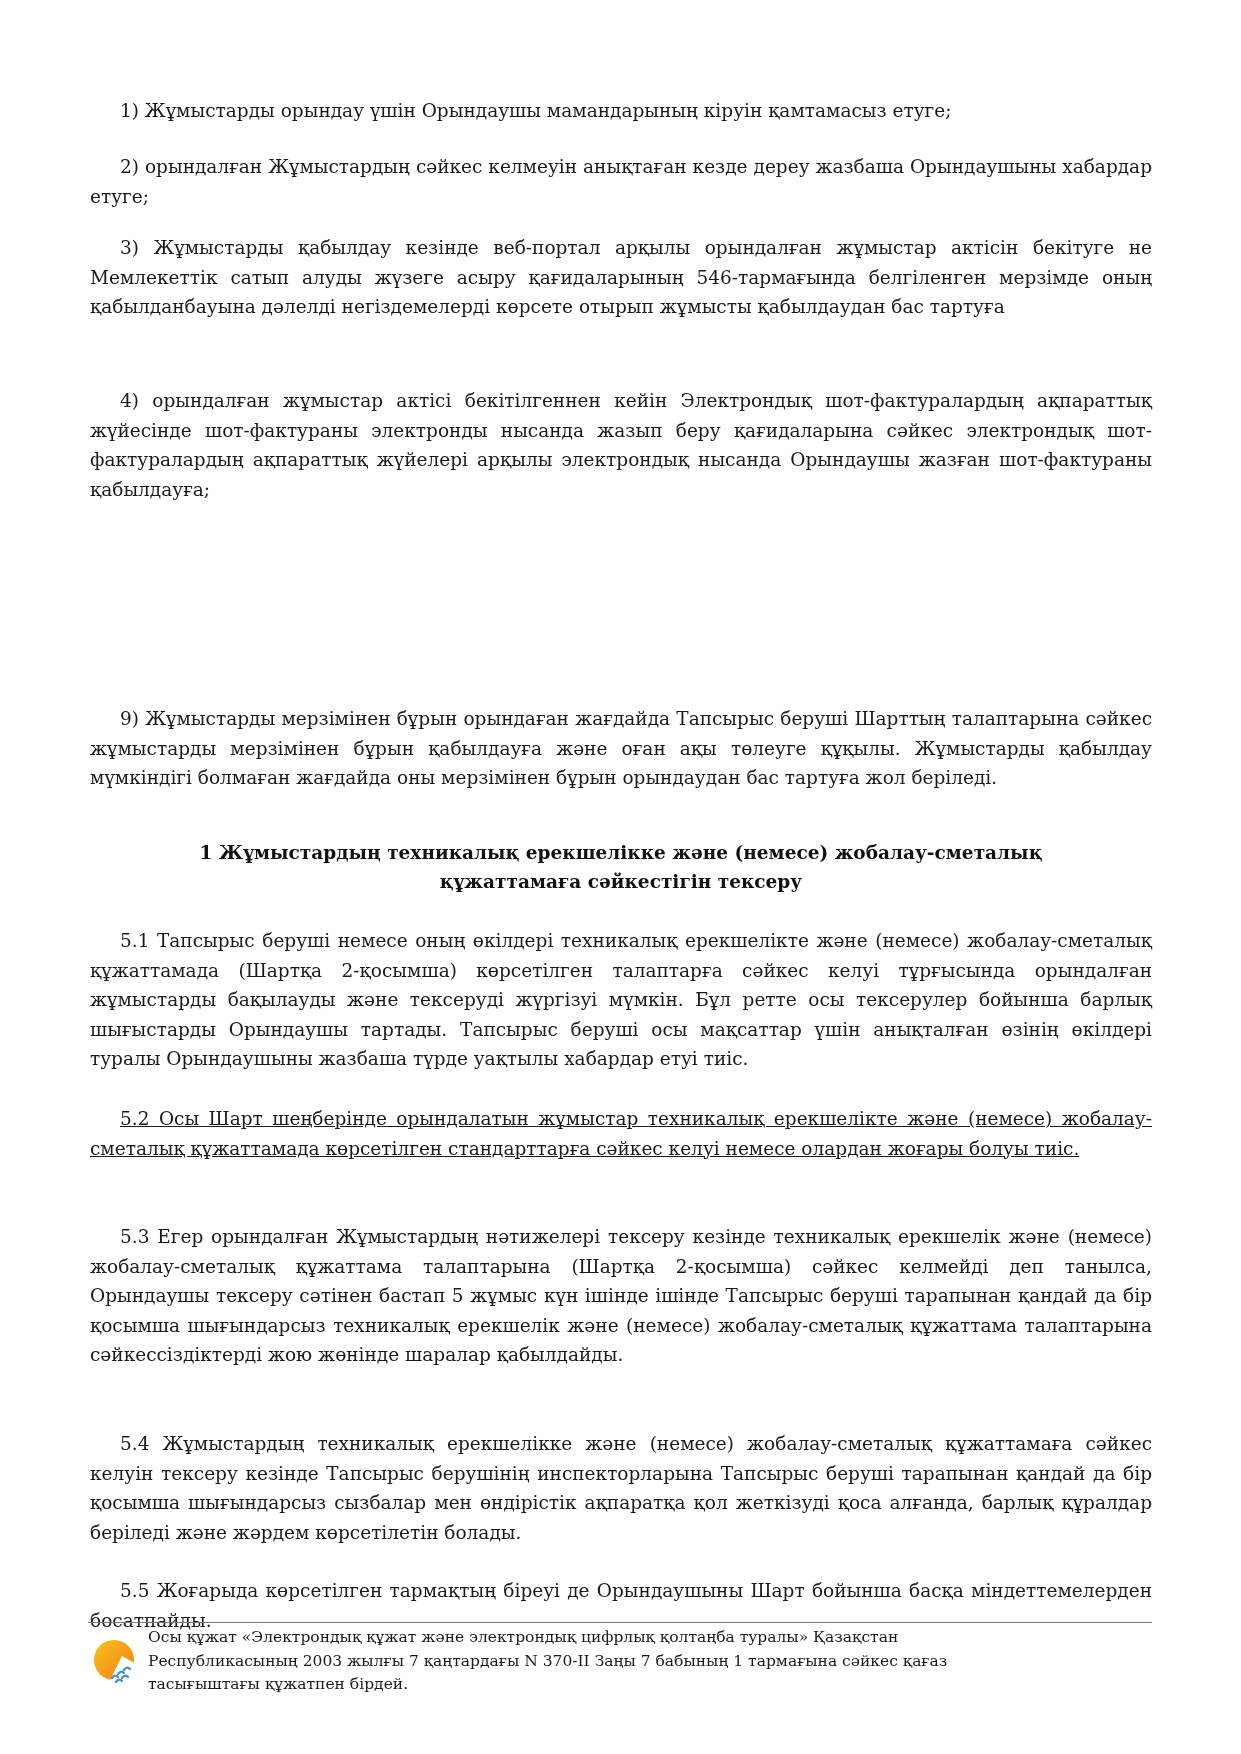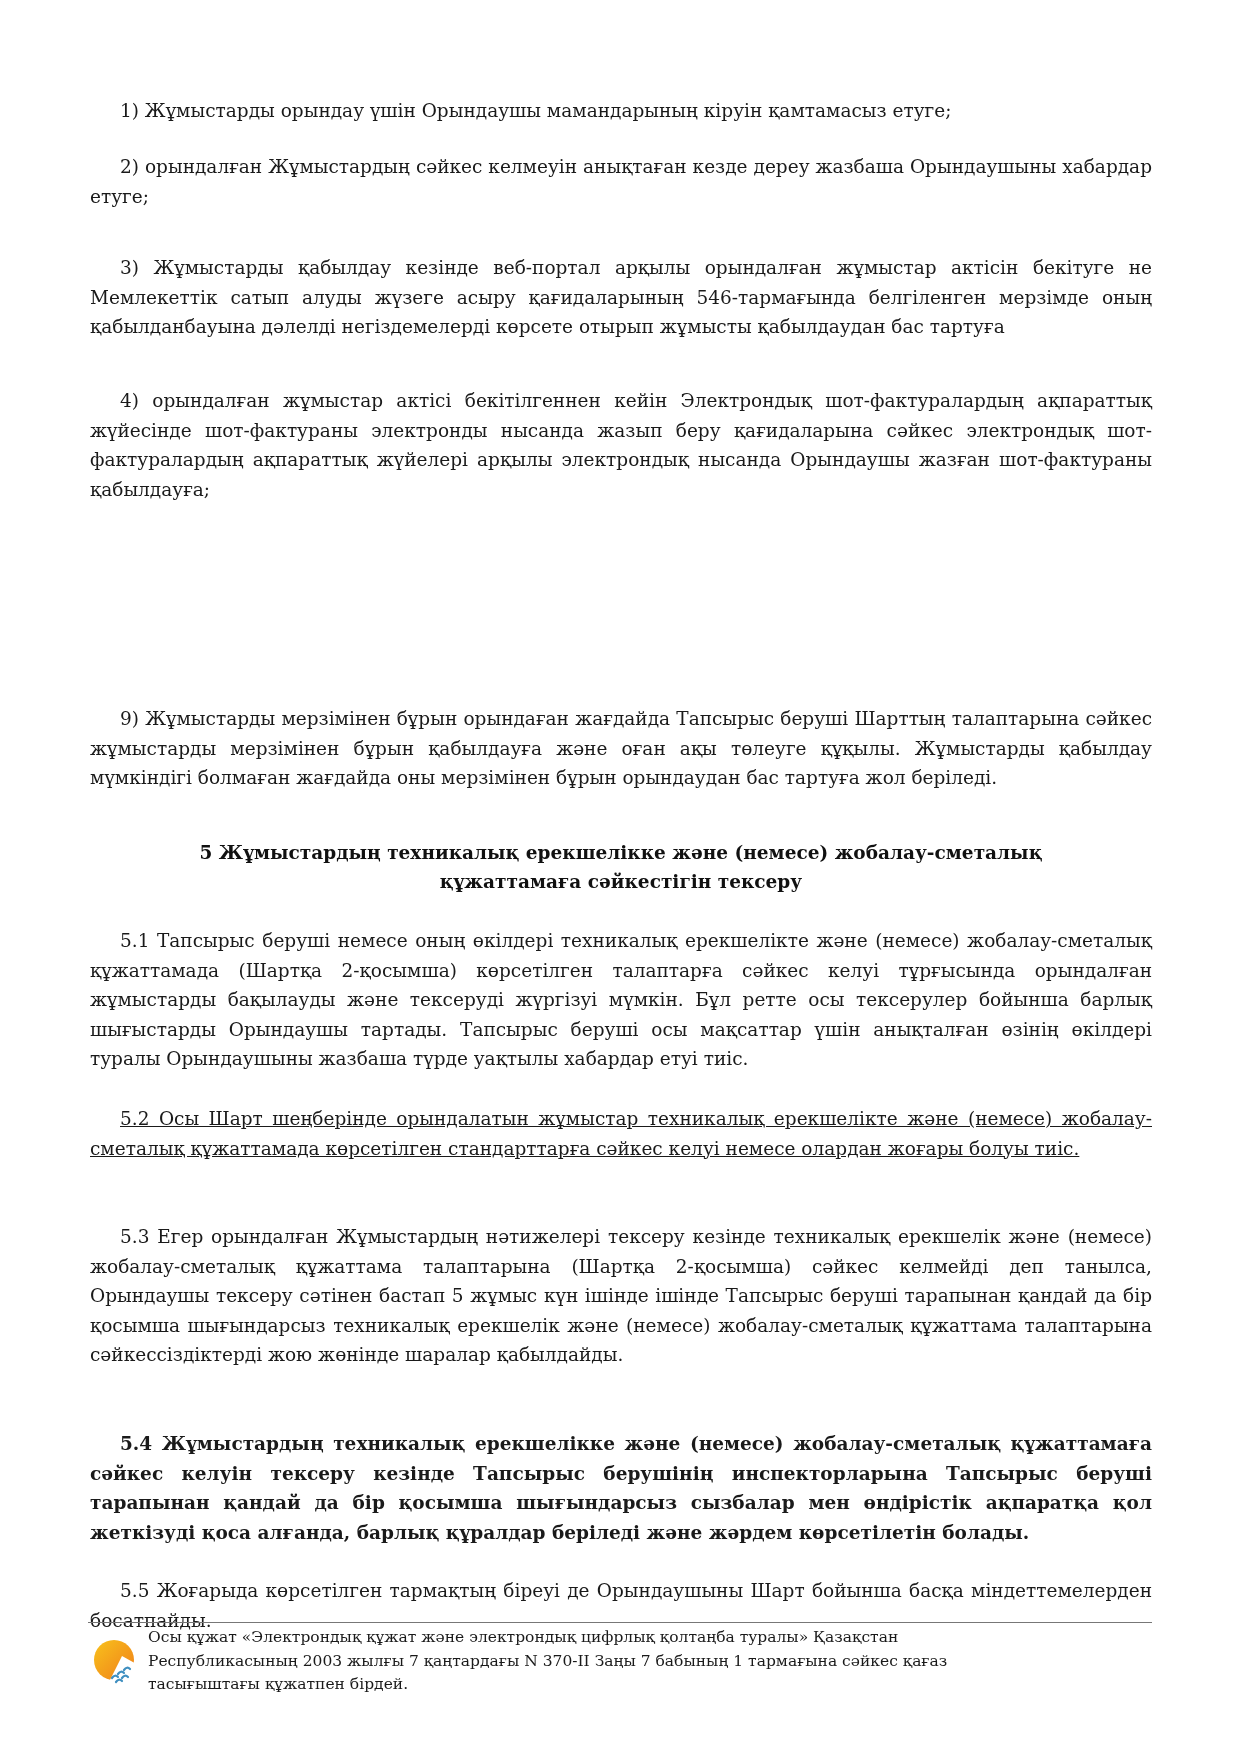--- a/index.html
+++ b/index.html
@@ -22,30 +22,30 @@
     font-family: "DejaVu Serif", serif; font-size: 15.5px; line-height: 23.5px; color: #1a1a1a;
   }
 </style>
 </head>
 <body>
 
 <div class="page">
 
   <p class="p" style="top:96px;">1) Жұмыстарды орындау үшін Орындаушы мамандарының кіруін қамтамасыз етуге;</p>
   <p class="p" style="top:152px;">2) орындалған Жұмыстардың сәйкес келмеуін анықтаған кезде дереу жазбаша Орындаушыны хабардар етуге;</p>
-  <p class="p" style="top:253px;">3) Жұмыстарды қабылдау кезінде веб-портал арқылы орындалған жұмыстар актісін бекітуге не Мемлекеттік сатып алуды жүзеге асыру қағидаларының 546-тармағында белгіленген мерзімде оның қабылданбауына дәлелді негіздемелерді көрсете отырып жұмысты қабылдаудан бас тартуға</p>
+  <p class="p" style="top:233px;">3) Жұмыстарды қабылдау кезінде веб-портал арқылы орындалған жұмыстар актісін бекітуге не Мемлекеттік сатып алуды жүзеге асыру қағидаларының 546-тармағында белгіленген мерзімде оның қабылданбауына дәлелді негіздемелерді көрсете отырып жұмысты қабылдаудан бас тартуға</p>
   <p class="p" style="top:386px;">4) орындалған жұмыстар актісі бекітілгеннен кейін Электрондық шот-фактуралардың ақпараттық жүйесінде шот-фактураны электронды нысанда жазып беру қағидаларына сәйкес электрондық шот-фактуралардың ақпараттық жүйелері арқылы электрондық нысанда Орындаушы жазған шот-фактураны қабылдауға;</p>
   <p class="p" style="top:704px;">9) Жұмыстарды мерзімінен бұрын орындаған жағдайда Тапсырыс беруші Шарттың талаптарына сәйкес жұмыстарды мерзімінен бұрын қабылдауға және оған ақы төлеуге құқылы. Жұмыстарды қабылдау мүмкіндігі болмаған жағдайда оны мерзімінен бұрын орындаудан бас тартуға жол беріледі.</p>
 
-  <h2 class="heading" style="top:839px; padding: 0 60px; box-sizing: border-box;">5 Жұмыстардың техникалық ерекшелікке және (немесе) жобалау-сметалық құжаттамаға сәйкестігін тексеру</h2>
+  <h2 class="heading" style="top:839px; padding: 0 60px; box-sizing: border-box;">1 Жұмыстардың техникалық ерекшелікке және (немесе) жобалау-сметалық құжаттамаға сәйкестігін тексеру</h2>
 
   <p class="p" style="top:926px;">5.1 Тапсырыс беруші немесе оның өкілдері техникалық ерекшелікте және (немесе) жобалау-сметалық құжаттамада (Шартқа 2-қосымша) көрсетілген талаптарға сәйкес келуі тұрғысында орындалған жұмыстарды бақылауды және тексеруді жүргізуі мүмкін. Бұл ретте осы тексерулер бойынша барлық шығыстарды Орындаушы тартады. Тапсырыс беруші осы мақсаттар үшін анықталған өзінің өкілдері туралы Орындаушыны жазбаша түрде уақтылы хабардар етуі тиіс.</p>
   <p class="p" style="top:1104px;text-decoration:underline;">5.2 Осы Шарт шеңберінде орындалатын жұмыстар техникалық ерекшелікте және (немесе) жобалау-сметалық құжаттамада көрсетілген стандарттарға сәйкес келуі немесе олардан жоғары болуы тиіс.</p>
   <p class="p" style="top:1222px;">5.3 Егер орындалған Жұмыстардың нәтижелері тексеру кезінде техникалық ерекшелік және (немесе) жобалау-сметалық құжаттама талаптарына (Шартқа 2-қосымша) сәйкес келмейді деп танылса, Орындаушы тексеру сәтінен бастап 5 жұмыс күн ішінде ішінде Тапсырыс беруші тарапынан қандай да бір қосымша шығындарсыз техникалық ерекшелік және (немесе) жобалау-сметалық құжаттама талаптарына сәйкессіздіктерді жою жөнінде шаралар қабылдайды.</p>
-  <p class="p" style="top:1429px;font-weight:bold;">5.4 Жұмыстардың техникалық ерекшелікке және (немесе) жобалау-сметалық құжаттамаға сәйкес келуін тексеру кезінде Тапсырыс берушінің инспекторларына Тапсырыс беруші тарапынан қандай да бір қосымша шығындарсыз сызбалар мен өндірістік ақпаратқа қол жеткізуді қоса алғанда, барлық құралдар беріледі және жәрдем көрсетілетін болады.</p>
+  <p class="p" style="top:1429px;">5.4 Жұмыстардың техникалық ерекшелікке және (немесе) жобалау-сметалық құжаттамаға сәйкес келуін тексеру кезінде Тапсырыс берушінің инспекторларына Тапсырыс беруші тарапынан қандай да бір қосымша шығындарсыз сызбалар мен өндірістік ақпаратқа қол жеткізуді қоса алғанда, барлық құралдар беріледі және жәрдем көрсетілетін болады.</p>
   <p class="p" style="top:1576px;">5.5 Жоғарыда көрсетілген тармақтың біреуі де Орындаушыны Шарт бойынша басқа міндеттемелерден босатпайды.</p>
 
   <div class="footer-rule"></div>
 
   <div class="footer-logo">
     <svg width="48" height="48" viewBox="0 0 48 48">
       <defs>
         <linearGradient id="sunGrad" x1="0" y1="0" x2="1" y2="1">
           <stop offset="0" stop-color="#f8c21c"></stop>
           <stop offset="1" stop-color="#f07e1a"></stop>

